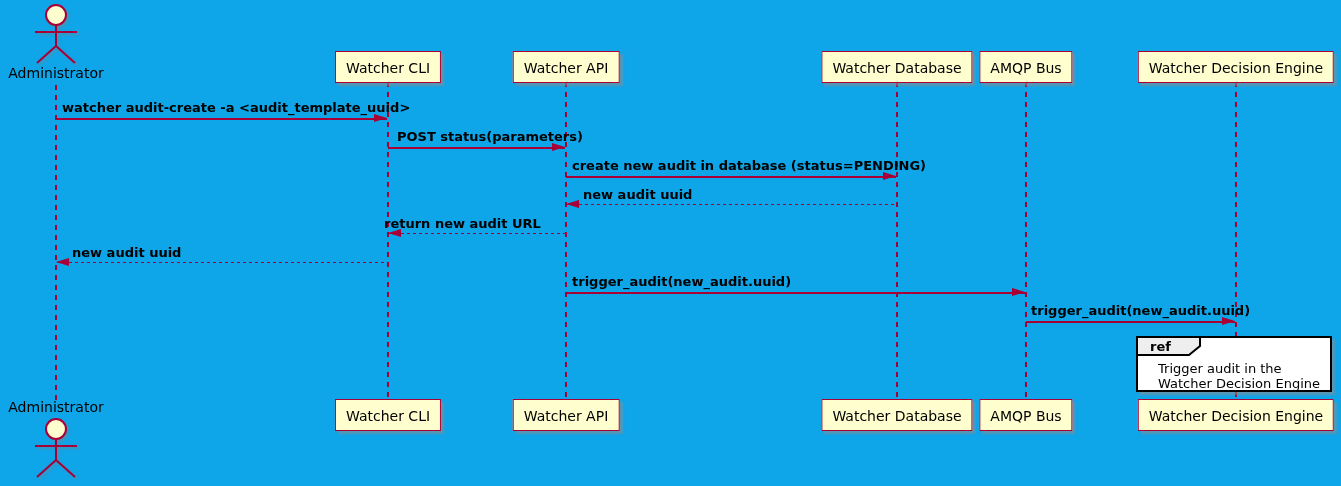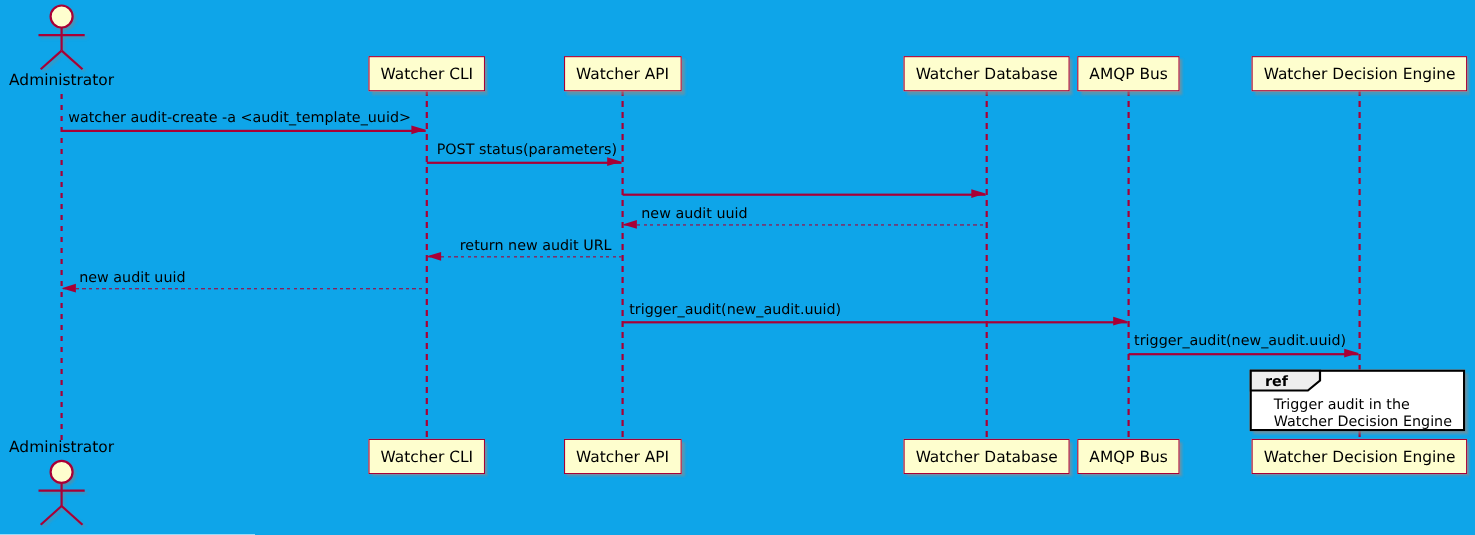--- a/index.html
+++ b/index.html
@@ -19,21 +19,21 @@
 
   .pbox{position:absolute;transform:translateX(-50%);
     background:var(--participant-fill);
     border:1.8px solid var(--participant-border);
     padding:8px 10px 5px 10px;font-size:14px;line-height:17px;white-space:nowrap;
     box-shadow:3px 3px 2px rgba(140,140,140,0.6);}
 
   .actor-svg{position:absolute;filter:drop-shadow(2.5px 2.5px 1px rgba(130,130,130,0.5));}
   .actor-label{position:absolute;transform:translateX(-50%);font-size:14px;white-space:nowrap;}
 
-  .msg-label{position:absolute;font-size:13px;line-height:15px;white-space:nowrap;}
+  .msg-label{position:absolute;font-size:13px;line-height:15px;white-space:nowrap;font-weight:bold;}
   .msg-line{position:absolute;height:1.6px;background:var(--line-color);}
   .msg-line.dashed{height:1.4px;
     background:repeating-linear-gradient(to right,var(--line-color) 0 3px,transparent 3px 6px);}
   .arrow{position:absolute;width:0;height:0;border-top:4.5px solid transparent;border-bottom:4.5px solid transparent;}
   .arrow.right{border-left:13px solid var(--line-color);}
   .arrow.left{border-right:13px solid var(--line-color);}
 
   .refbox{position:absolute;background:#ffffff;border:2px solid var(--ref-border);
     box-shadow:3px 3px 2px rgba(140,140,140,0.6);}
   .ref-tab-svg{position:absolute;left:-2px;top:-2px;}
@@ -67,28 +67,29 @@
   <div class="pbox" style="left:1236px;top:51px">Watcher Decision Engine</div>
 
   <div class="msg-label" style="left:62px;top:100px">watcher audit-create -a &lt;audit_template_uuid&gt;</div>
   <div class="msg-line" style="left:56px;top:118px;width:331px"></div>
   <div class="arrow right" style="left:374px;top:114px"></div>
 
   <div class="msg-label" style="left:397px;top:129px">POST status(parameters)</div>
   <div class="msg-line" style="left:388px;top:147px;width:177px"></div>
   <div class="arrow right" style="left:552px;top:143px"></div>
 
+  <div class="msg-label" style="left:572px;top:158px">create new audit in database (status=PENDING)</div>
   <div class="msg-line" style="left:566px;top:176px;width:330px"></div>
   <div class="arrow right" style="left:883px;top:172px"></div>
 
   <div class="msg-label" style="left:583px;top:187px">new audit uuid</div>
   <div class="msg-line dashed" style="left:567px;top:204px;width:329px"></div>
   <div class="arrow left" style="left:566px;top:200px"></div>
 
-  <div class="msg-label" style="left:418px;top:216px">return new audit URL</div>
+  <div class="msg-label" style="left:384px;top:216px">return new audit URL</div>
   <div class="msg-line dashed" style="left:389px;top:233px;width:176px"></div>
   <div class="arrow left" style="left:388px;top:229px"></div>
 
   <div class="msg-label" style="left:72px;top:245px">new audit uuid</div>
   <div class="msg-line dashed" style="left:57px;top:262px;width:330px"></div>
   <div class="arrow left" style="left:56px;top:258px"></div>
 
   <div class="msg-label" style="left:572px;top:274px">trigger_audit(new_audit.uuid)</div>
   <div class="msg-line" style="left:566px;top:292px;width:459px"></div>
   <div class="arrow right" style="left:1012px;top:288px"></div>

